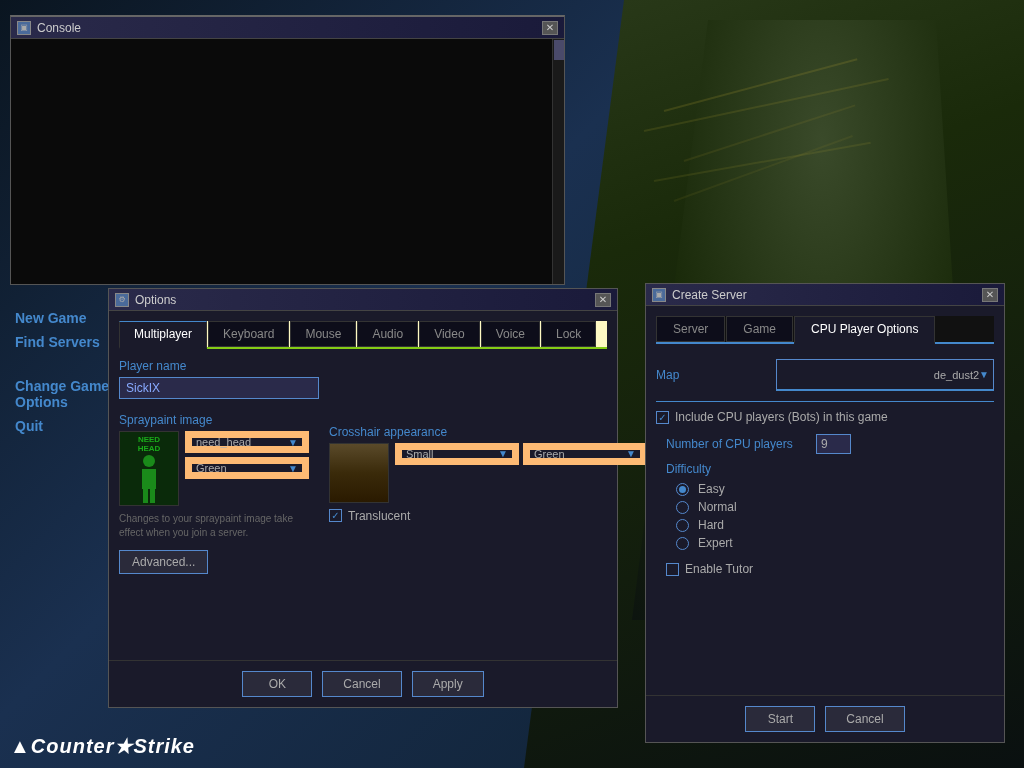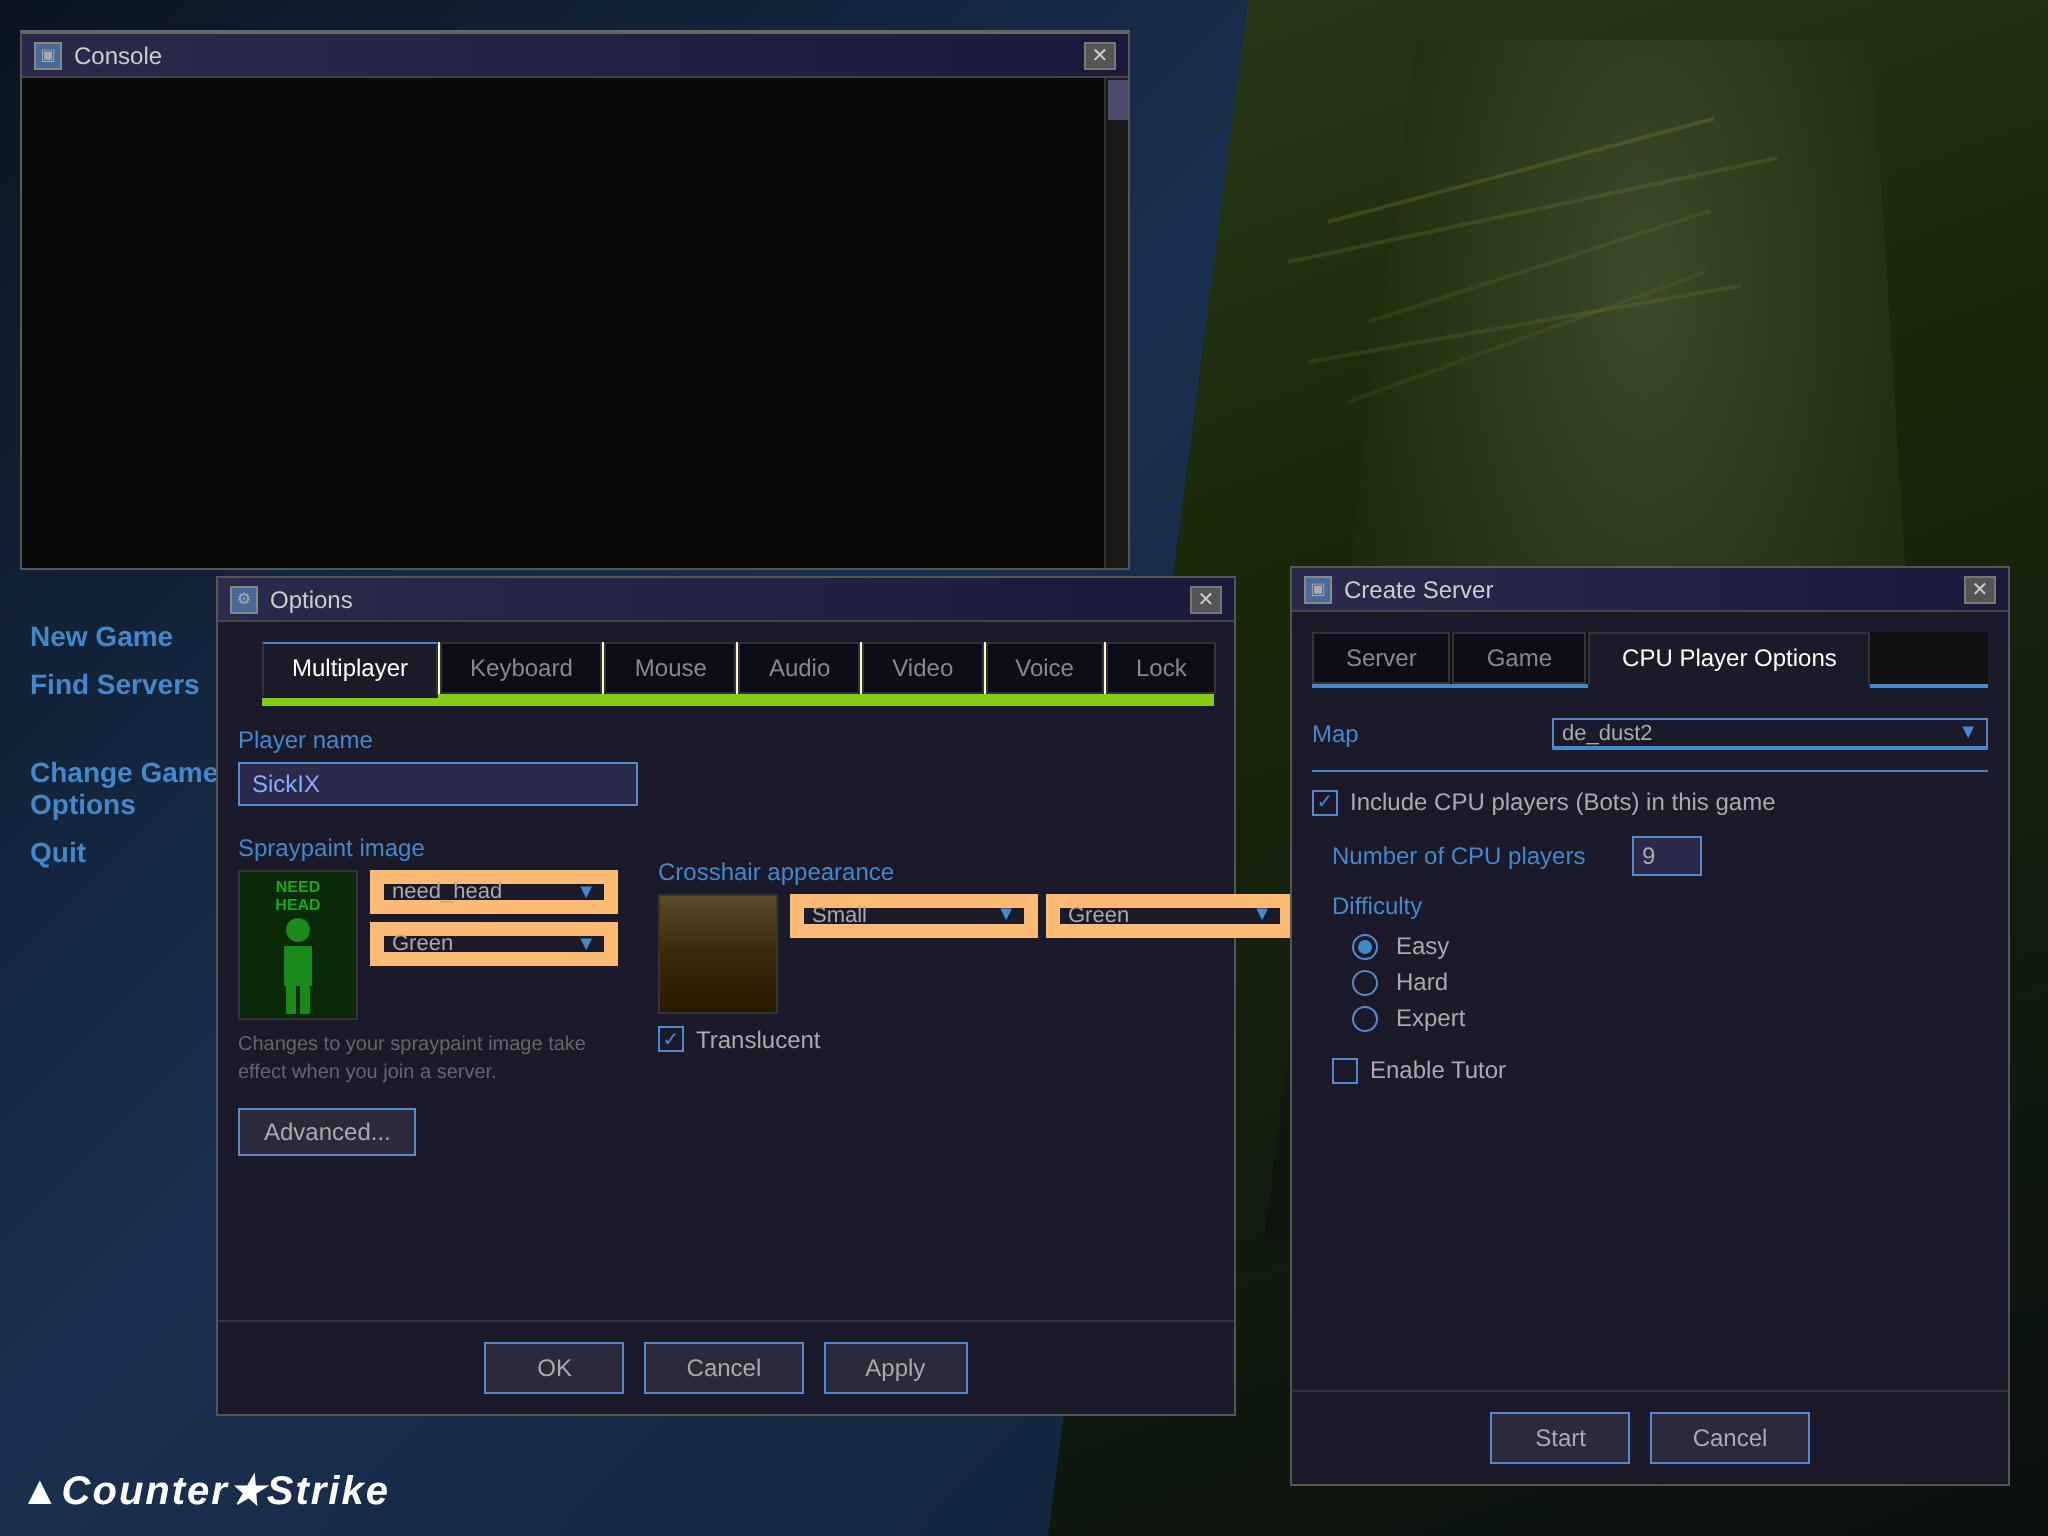--- a/index.html
+++ b/index.html
@@ -160,23 +160,22 @@
       height: 420px;
       background: #1a1a2a;
       border: 1px solid #555;
     }
     .options-body {
       padding: 10px;
     }
     .tab-bar {
       display: flex;
       background: #fef9c3;
-      border-bottom: 6px solid #84cc16;
+      border-bottom: 2px solid #84cc16;
       margin-bottom: 10px;
-      margin-left: 12px;
     }
     .tab {
       padding: 5px 14px;
       color: #aaa;
       cursor: pointer;
       font-size: 12px;
       border: 1px solid #333;
       margin-right: 1px;
       background: #1a1a2a;
     }
@@ -396,23 +395,24 @@
       font-size: 12px;
       width: 120px;
     }
     .server-dropdown {
       flex: 1;
       display: flex;
       align-items: center;
       background: #1a1a2a;
       border: 1px solid #5588cc;
       border-bottom: 2px solid #4488cc;
-      height: 16px;
+      height: 32px;
       padding: 0 4px;
       cursor: pointer;
+      text-align: right;
     }
     .server-dropdown-text {
       flex: 1;
       color: #aaa;
       font-size: 11px;
     }
     .server-dropdown-arrow {
       color: #4488cc;
       font-size: 10px;
     }
@@ -675,20 +675,24 @@
     </div>
 
     <div class="difficulty-section">
       <div class="difficulty-label">Difficulty</div>
       <div class="radio-row">
         <div class="radio selected"></div>
         <span class="radio-label">Easy</span>
       </div>
       <div class="radio-row">
         <div class="radio"></div>
+        <span class="radio-label">Normal</span>
+      </div>
+      <div class="radio-row">
+        <div class="radio"></div>
         <span class="radio-label">Hard</span>
       </div>
       <div class="radio-row">
         <div class="radio"></div>
         <span class="radio-label">Expert</span>
       </div>
     </div>
 
     <div class="enable-tutor-row">
       <div class="checkbox"></div>

